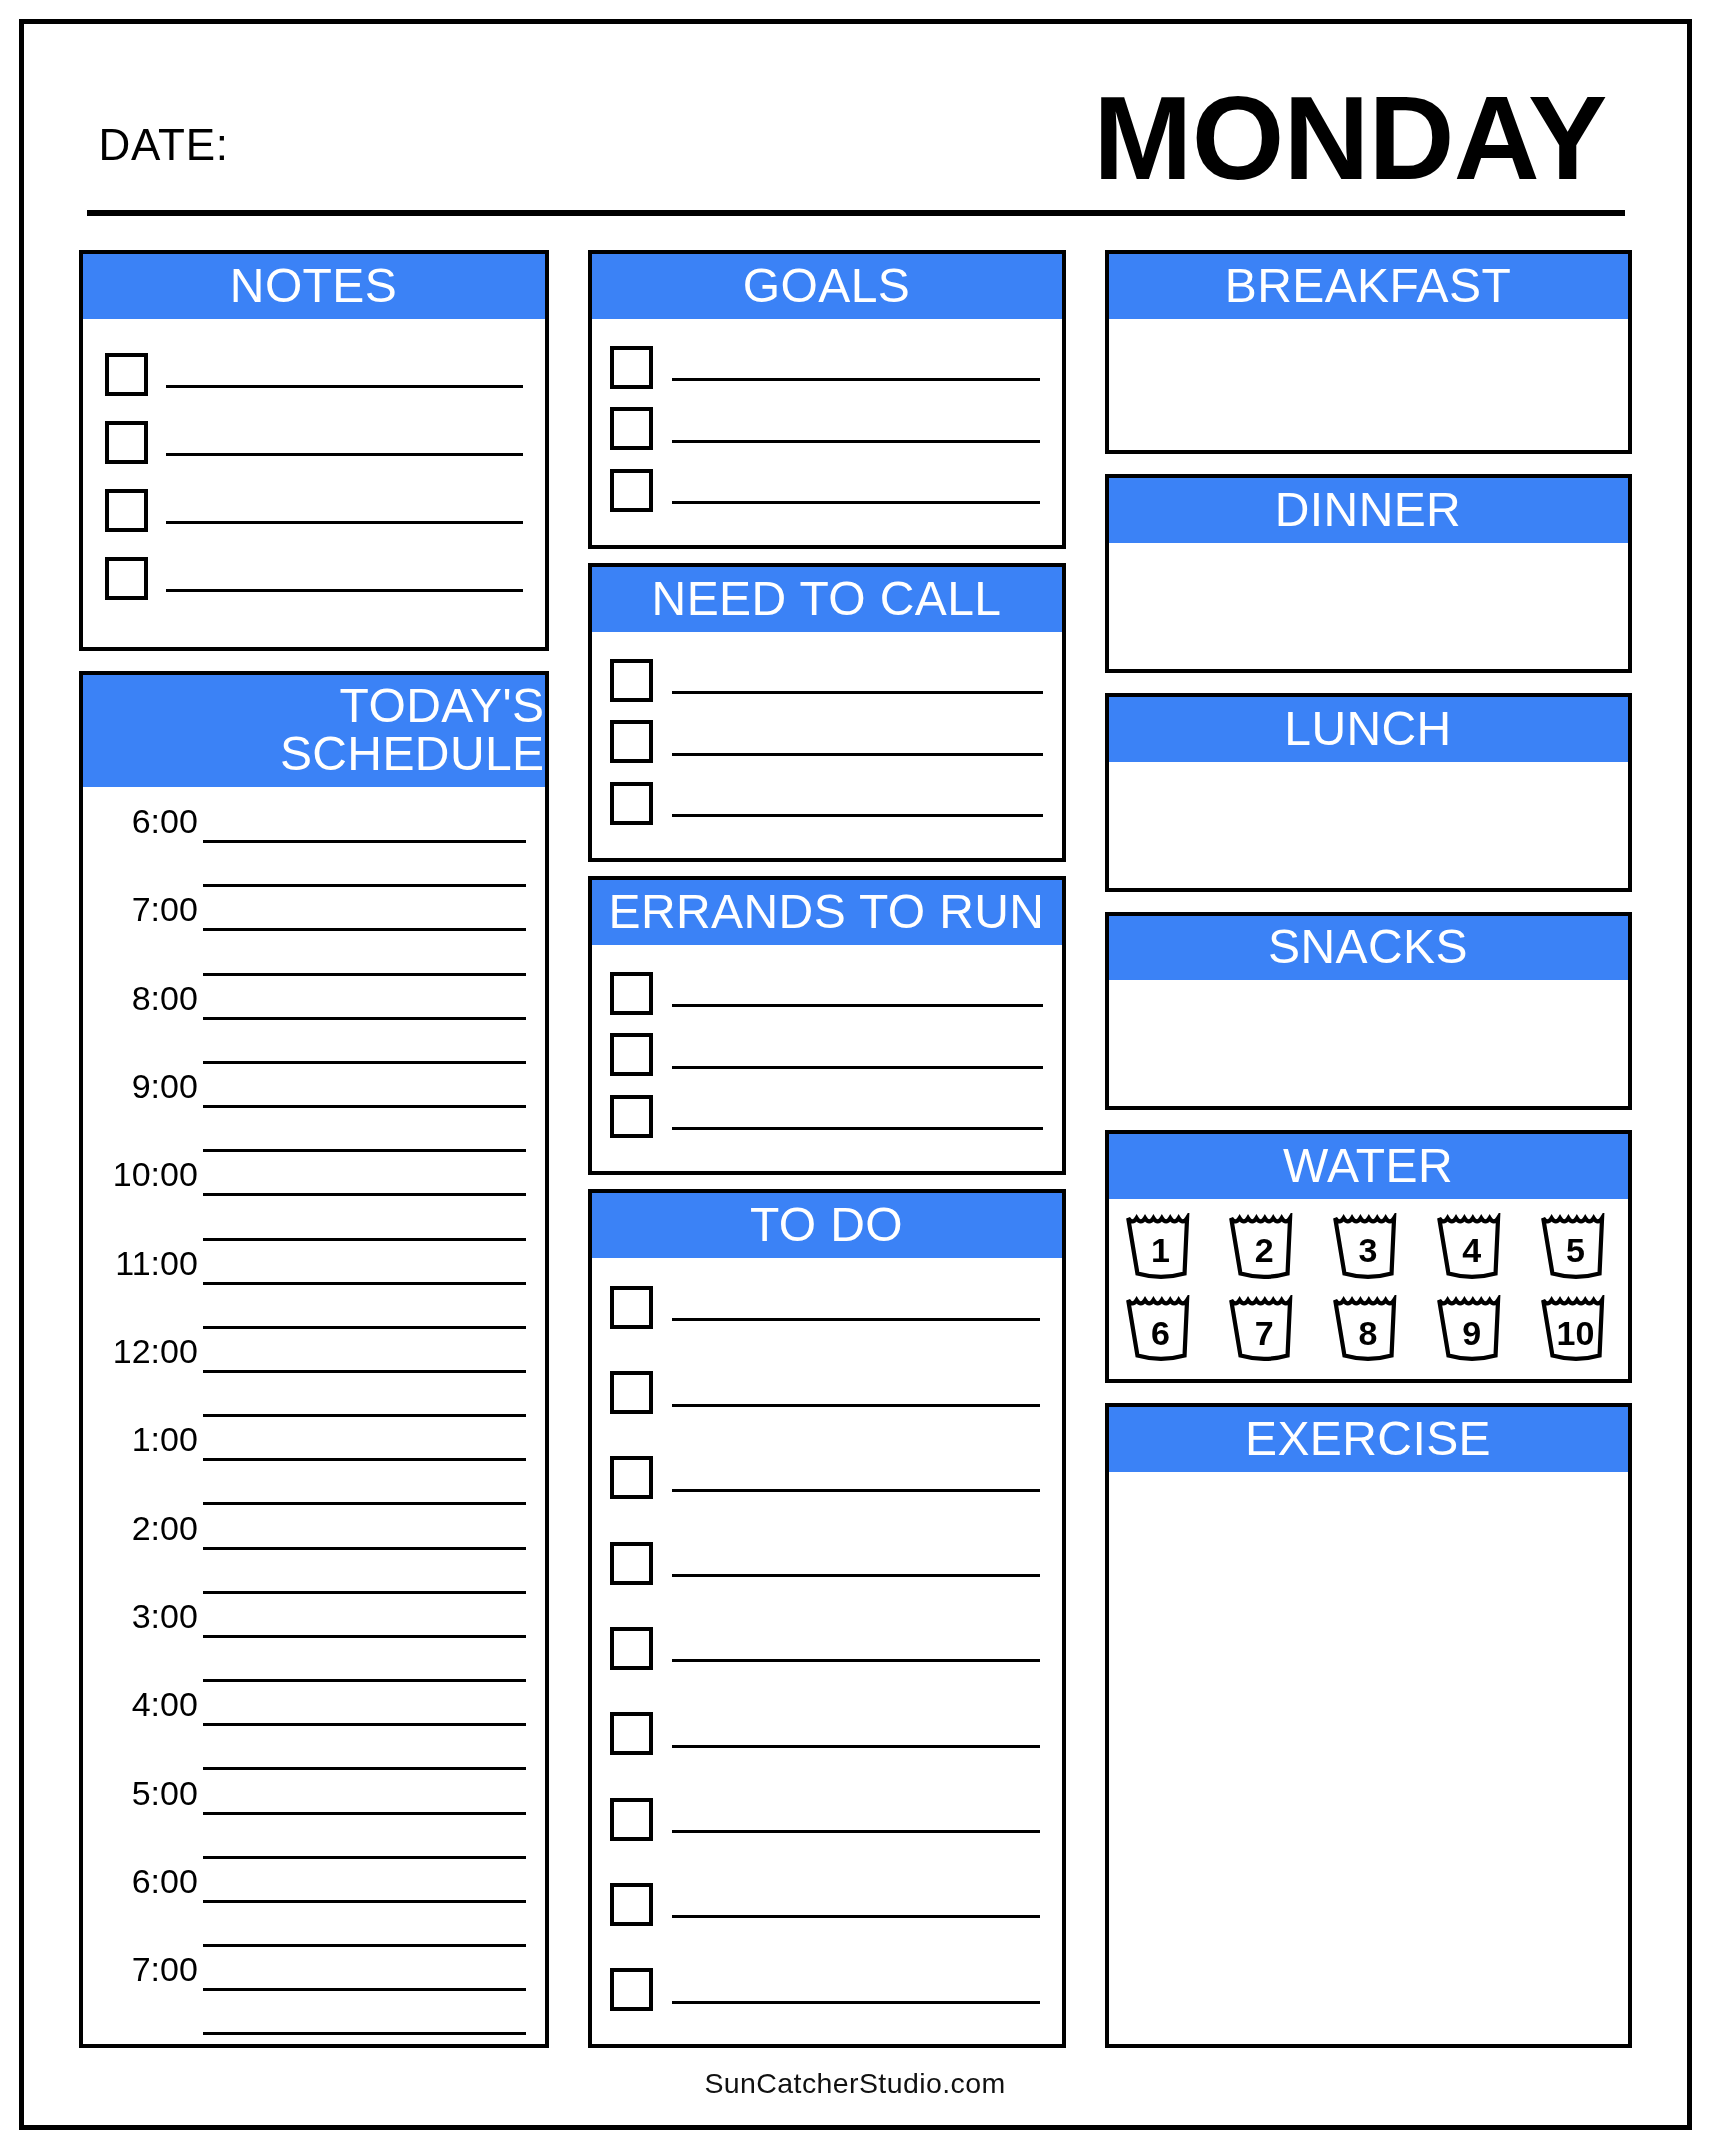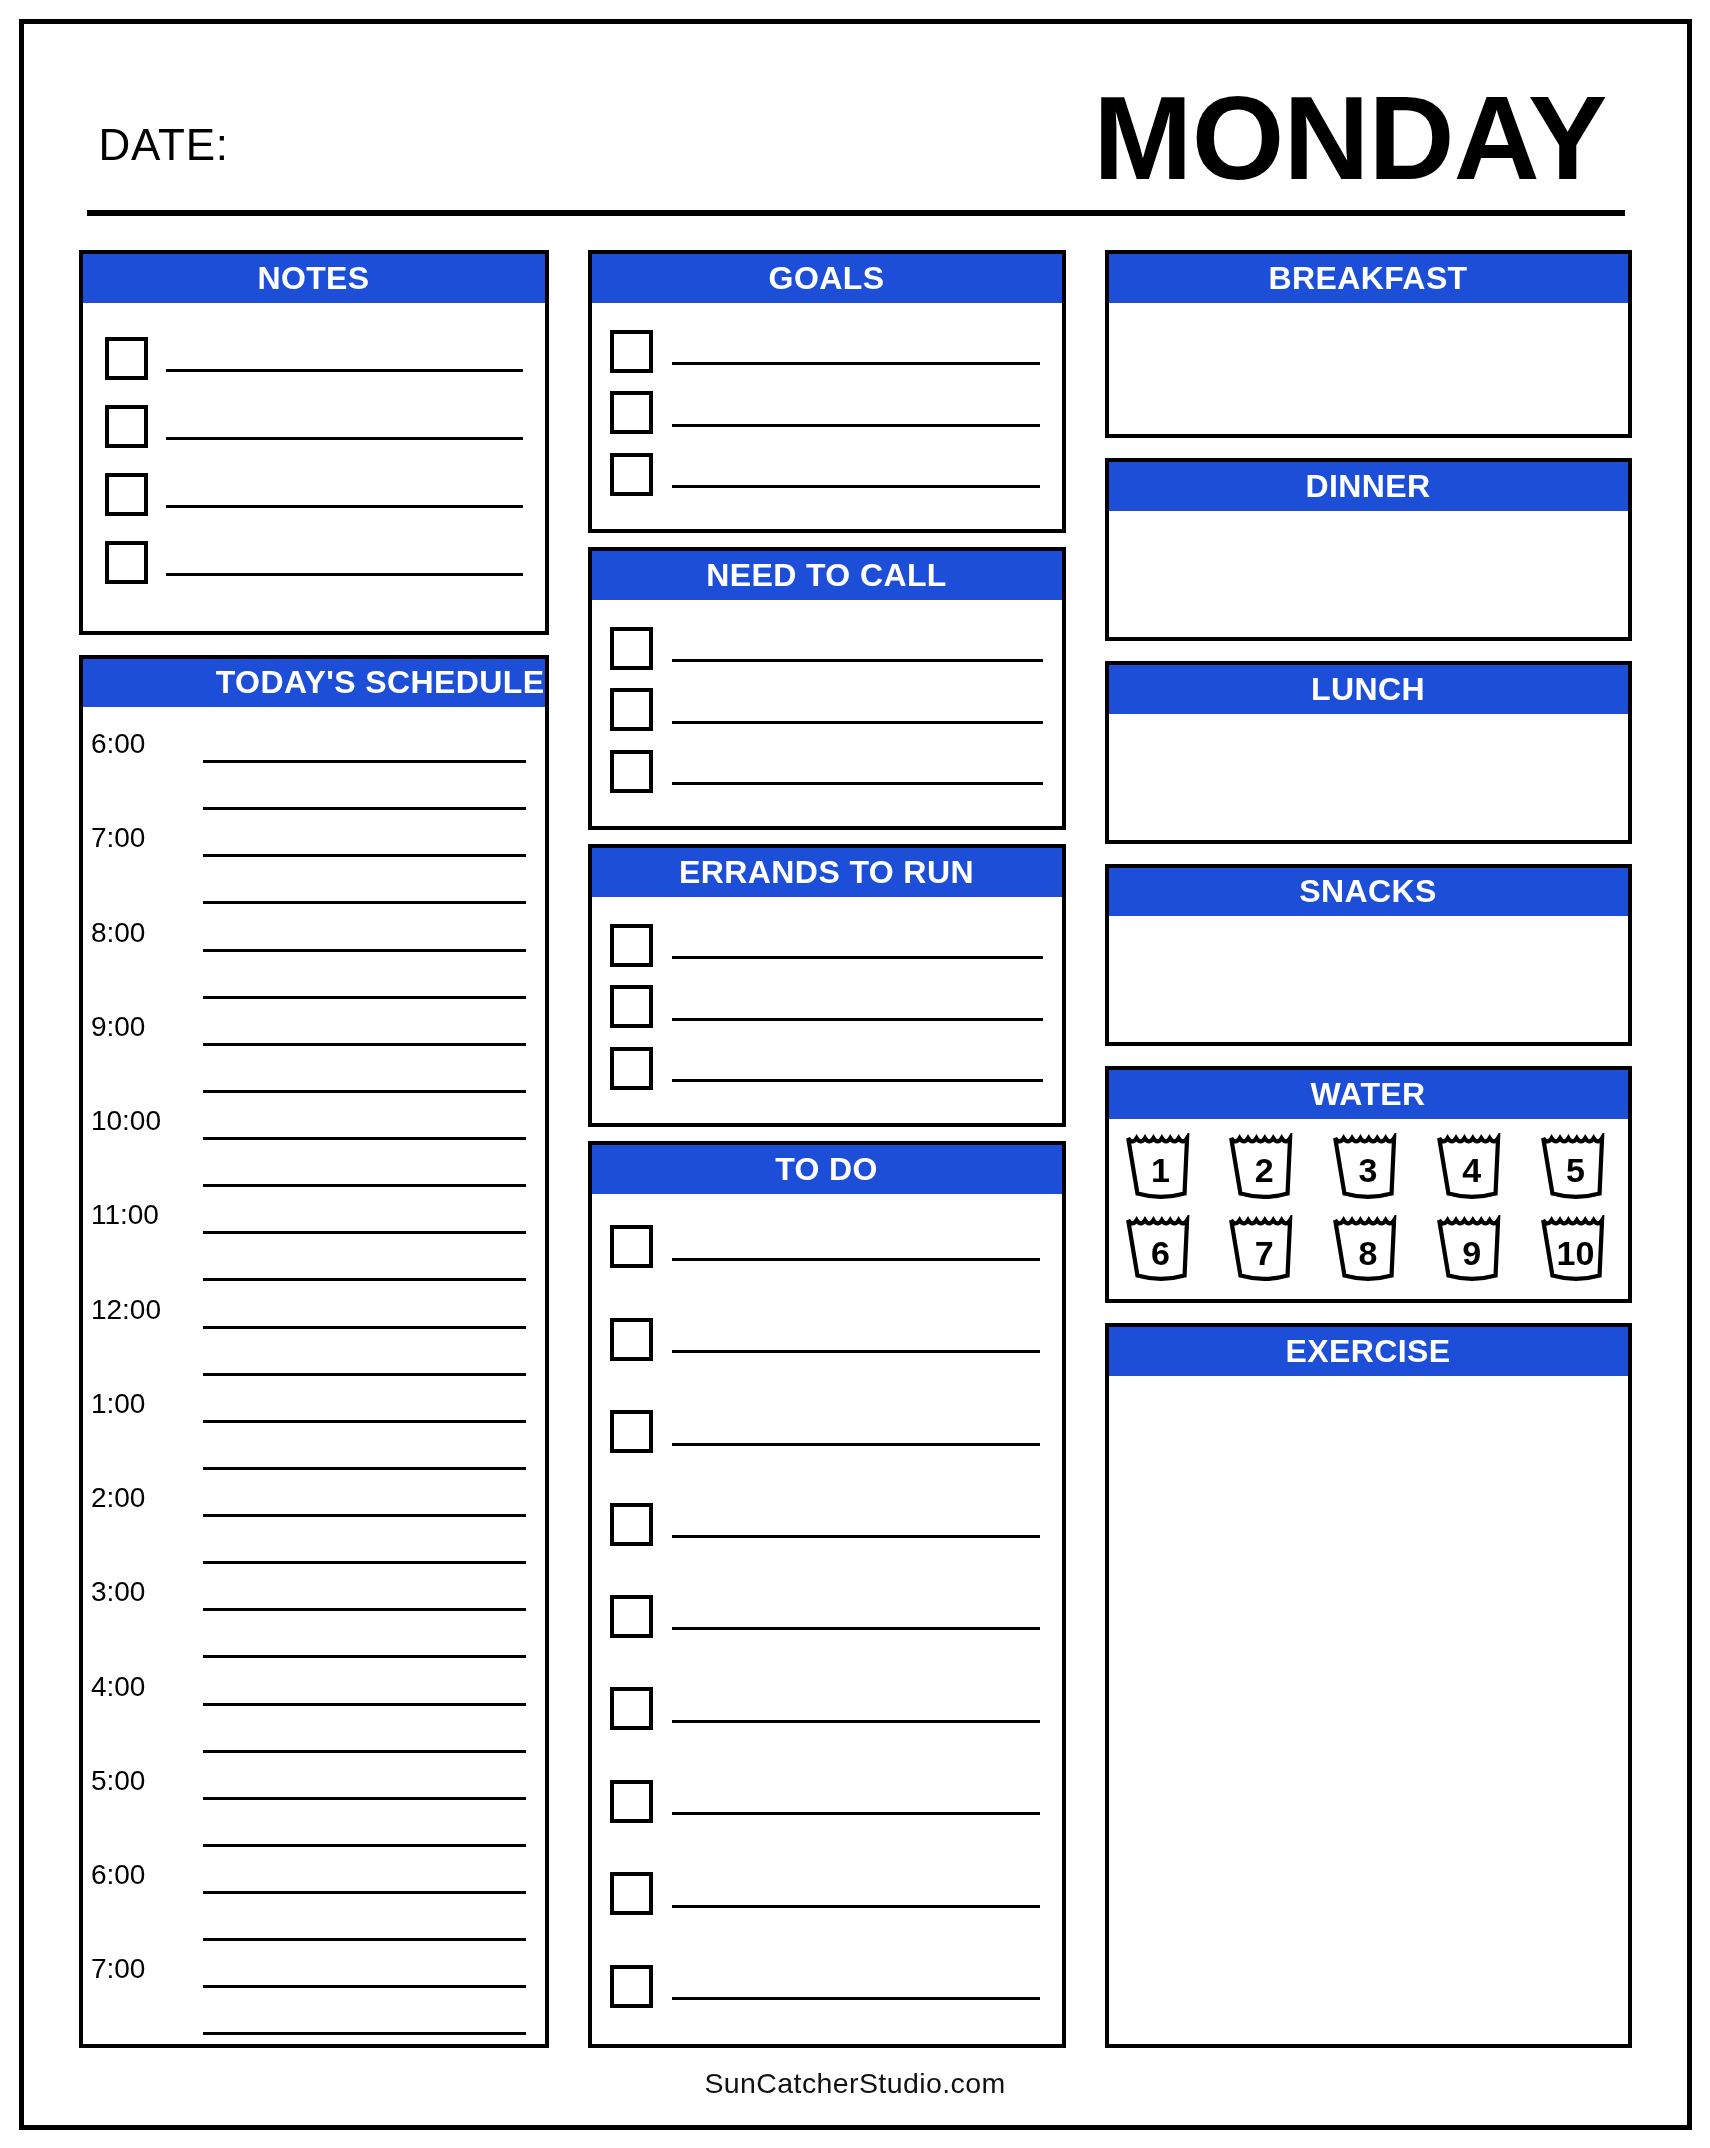--- a/index.html
+++ b/index.html
@@ -66,25 +66,25 @@
     margin-top: 34px;
     flex: 1 1 auto;
   }
   .col-left  { width: 470px; display: flex; flex-direction: column; }
   .col-mid   { width: 478px; display: flex; flex-direction: column; }
   .col-right { flex: 1 1 auto; display: flex; flex-direction: column; }
 
   
   .box { border: 4.2px solid #000; background: #fff; }
   .box-title {
-    background: #1d4ed8;
+    background: #3b82f6;
     color: #fff;
     text-align: center;
-    font-weight: 700;
-    font-size: 32px;
+    font-weight: 400;
+    font-size: 48px;
     letter-spacing: 0.4px;
     padding: 7.6px 0 9.2px 0;
     line-height: 1;
   }
   .box-title.left { text-align: right; padding-left: 18.5px; }
   .box-body { padding: 11.7px 18.5px 15px 18.5px; }
 
   
   .chk-row {
     display: flex;
@@ -119,22 +119,22 @@
     justify-content: space-between;
   }
   .sched-row {
     display: flex;
     align-items: flex-end;
     gap: 5px;
     height: 44px;
   }
   .sched-time {
     width: 107px;
-    text-align: left;
-    font-size: 28px;
+    text-align: right;
+    font-size: 34px;
     line-height: 1;
     padding-bottom: 5px;
     flex: 0 0 auto;
   }
   .sched-line {
     flex: 1 1 auto;
     border-bottom: 3.4px solid #000;
     height: 28.5px;
   }
   .sched-row.half .sched-time { visibility: hidden; }

